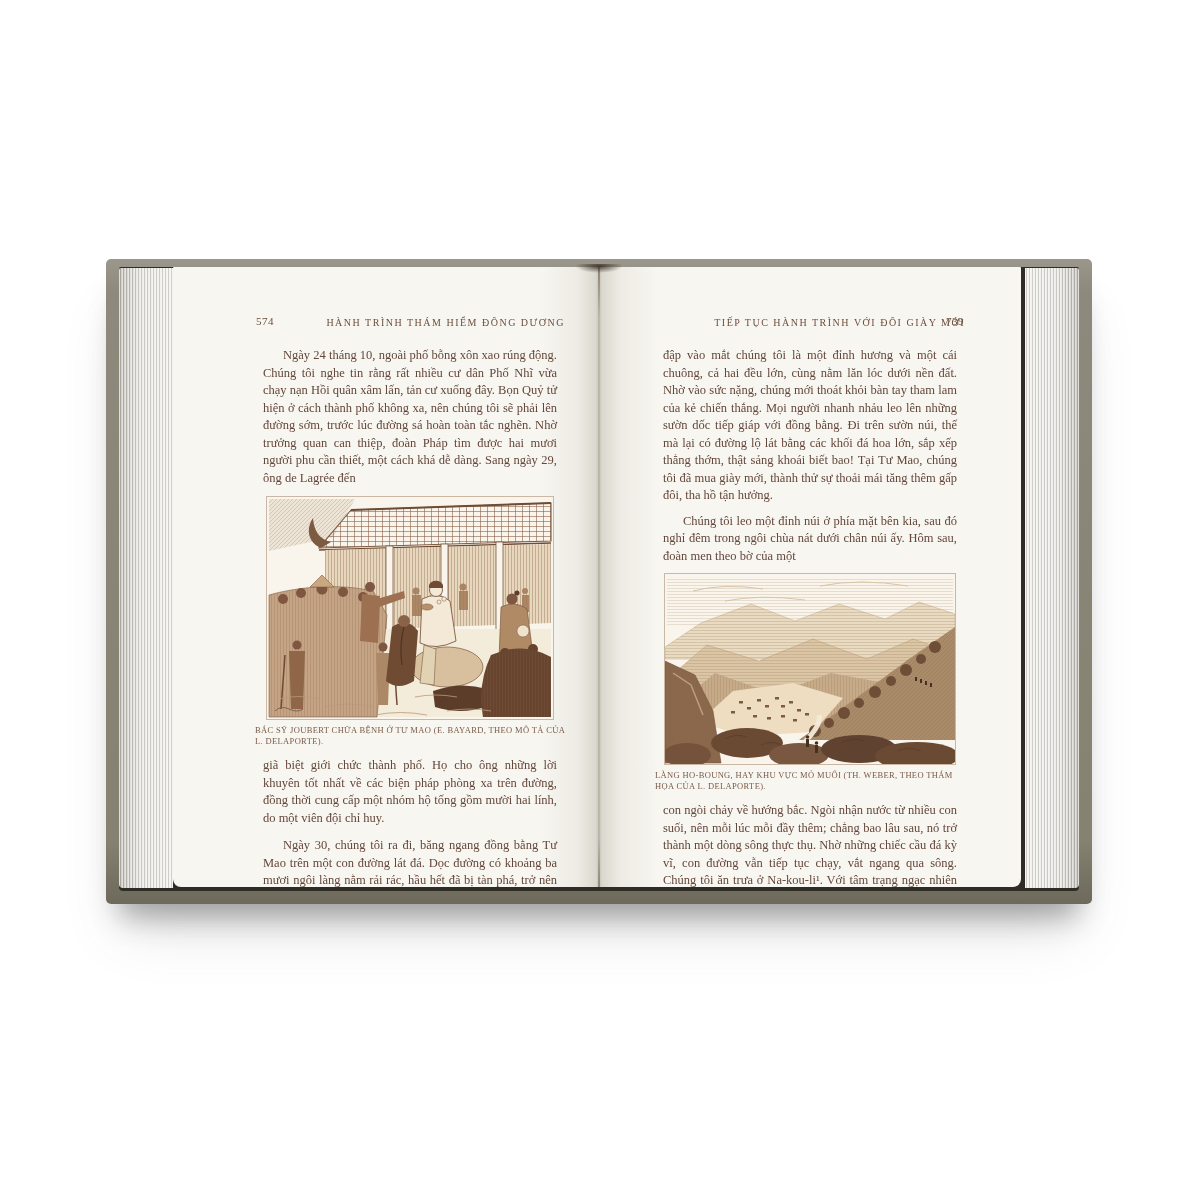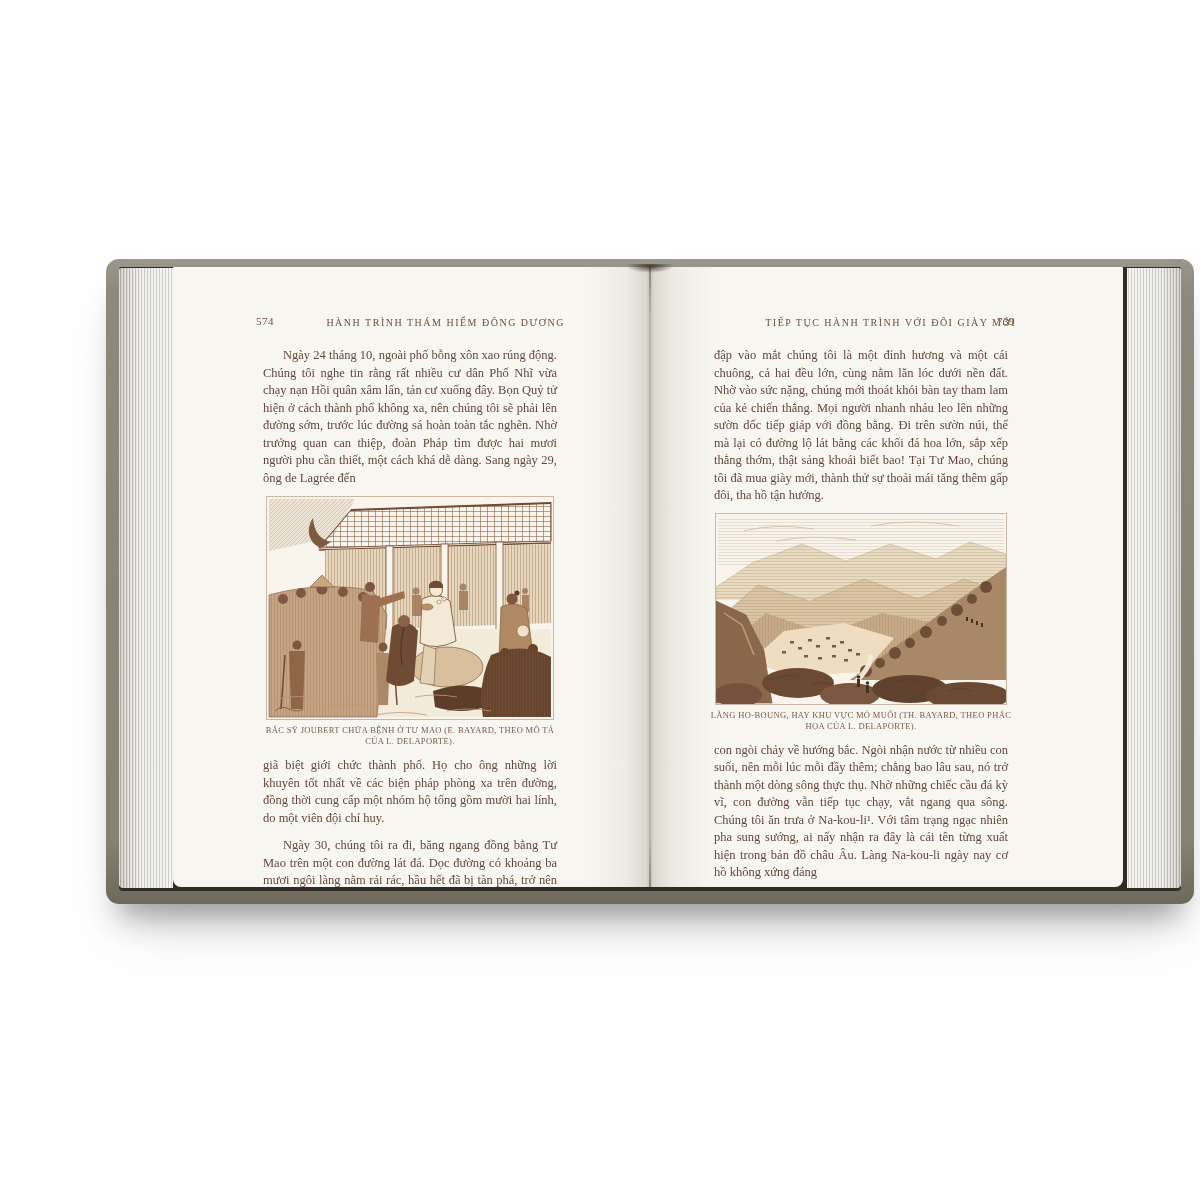--- a/index.html
+++ b/index.html
@@ -3,23 +3,23 @@
 <meta charset="utf-8">
 <style>
   html,body { margin:0; padding:0; }
   body {
     width:1200px; height:1200px; position:relative;
     background:#ffffff;
     font-family:"Liberation Serif","DejaVu Serif",serif;
     overflow:hidden;
   }
   .book {
-    position:absolute; left:106px; top:259px; width:1088px; height:645px;
+    position:absolute; left:106px; top:259px; width:986px; height:645px;
     background:linear-gradient(180deg,#9b978c 0%,#8d897c 5%,#868271 90%,#6d695b 100%);
-    border-radius:13px;
+    border-radius:5px;
     box-shadow:0 26px 26px -14px rgba(70,70,70,.42), 0 40px 52px -20px rgba(100,100,100,.25);
   }
   .pageblock {
     position:absolute; left:13px; right:13px; top:8px; bottom:13px;
     background:#2f2c25; border-radius:2px 2px 4px 4px;
   }
   .edge {
     position:absolute; top:1px; bottom:3px; width:54px;
     background-image:
       repeating-linear-gradient(90deg, rgba(255,255,255,.55) 0 1px, rgba(125,124,117,.28) 1px 2px, rgba(255,255,255,.35) 2px 3px),
@@ -66,21 +66,21 @@
   .pagehead.fright .folio { right:1px; }
   .pagehead .running { position:absolute; left:0; right:0; top:1px;text-align:right; }
   p { margin:8px; }
   p.indent { text-indent:20px; }
   .fig { margin:9px auto 5px; border:1px solid rgba(165,133,105,.55); background:#f9f5ec; }
   .figL { width:286px; height:222px; }
   .figR { width:290px; height:190px; margin-top:8px; }
   .fig svg { display:block; width:100%; height:100%; }
   .caption {
     font-size:8.5px; line-height:11px; letter-spacing:.35px;
-    text-align:center; color:#7b5b48; margin:0 0 10px;
+    text-align:left; color:#7b5b48; margin:0 0 10px;
   }
 </style>
 </head>
 <body>
 
 <div class="book">
   <div class="pageblock">
     <div class="edge eleft"></div>
     <div class="edge eright"></div>
 
@@ -202,20 +202,21 @@
       </div>
     </div>
 
     <div class="sheet sright">
       <div class="page-body pright">
         <div class="pagehead fright">
           <span class="running">TIẾP TỤC HÀNH TRÌNH VỚI ĐÔI GIÀY MỚI</span>
           <span class="folio">739</span>
         </div>
         <p>đập vào mắt chúng tôi là một đỉnh hương và một cái chuông, cả hai đều lớn, cùng nằm lăn lóc dưới nền đất. Nhờ vào sức nặng, chúng mới thoát khỏi bàn tay tham lam của kẻ chiến thắng. Mọi người nhanh nhảu leo lên những sườn dốc tiếp giáp với đồng bằng. Đi trên sườn núi, thế mà lại có đường lộ lát bằng các khối đá hoa lớn, sắp xếp thẳng thớm, thật sảng khoái biết bao! Tại Tư Mao, chúng tôi đã mua giày mới, thành thử sự thoải mái tăng thêm gấp đôi, tha hồ tận hưởng.</p>
+        <p class="indent">Chúng tôi leo một đỉnh núi ở phía mặt bên kia, sau đó nghỉ đêm trong ngôi chùa nát dưới chân núi ấy. Hôm sau, đoàn men theo bờ của một</p>
 
         <div class="fig figR">
           <svg viewBox="0 0 290 188" xmlns="http://www.w3.org/2000/svg">
             <defs>
               <pattern id="Rhh" width="4" height="3" patternUnits="userSpaceOnUse">
                   <path d="M0 1.5H4" stroke="#9b7a5d" stroke-width="0.5"></path>
                 </pattern>
               <pattern id="Rvv" width="3" height="4" patternUnits="userSpaceOnUse">
                   <path d="M1.5 0V4" stroke="#8a6248" stroke-width="0.5"></path>
                 </pattern>
@@ -289,21 +290,21 @@
             </g>
 
             <g fill="#46301f">
               <rect x="141" y="164" width="3" height="8"></rect>
                 <circle cx="142.5" cy="162" r="1.8"></circle>
               <rect x="150" y="170" width="3" height="8"></rect>
                 <circle cx="151.5" cy="168" r="1.8"></circle>
             </g>
           </svg>
         </div>
-        <p class="caption">LÀNG HO-BOUNG, HAY KHU VỰC MỎ MUỐI (TH. BAYARD, THEO PHÁC HỌA CỦA L. DELAPORTE).</p>
+        <p class="caption">LÀNG HO-BOUNG, HAY KHU VỰC MỎ MUỐI (TH. WEBER, THEO THÁM HỌA CỦA L. DELAPORTE).</p>
 
         <p>con ngòi chảy về hướng bắc. Ngòi nhận nước từ nhiều con suối, nên mỗi lúc mỗi đầy thêm; chẳng bao lâu sau, nó trở thành một dòng sông thực thụ. Nhờ những chiếc cầu đá kỳ vĩ, con đường vẫn tiếp tục chạy, vắt ngang qua sông. Chúng tôi ăn trưa ở Na-kou-li¹. Với tâm trạng ngạc nhiên pha sung sướng, ai nấy nhận ra đây là cái tên từng xuất hiện trong bản đồ châu Âu. Làng Na-kou-li ngày nay cơ hồ không xứng đáng</p>
 
       </div>
     </div>
 
     <div class="seam"></div>
     <div class="spine-notch"></div>
   </div>
 </div>

